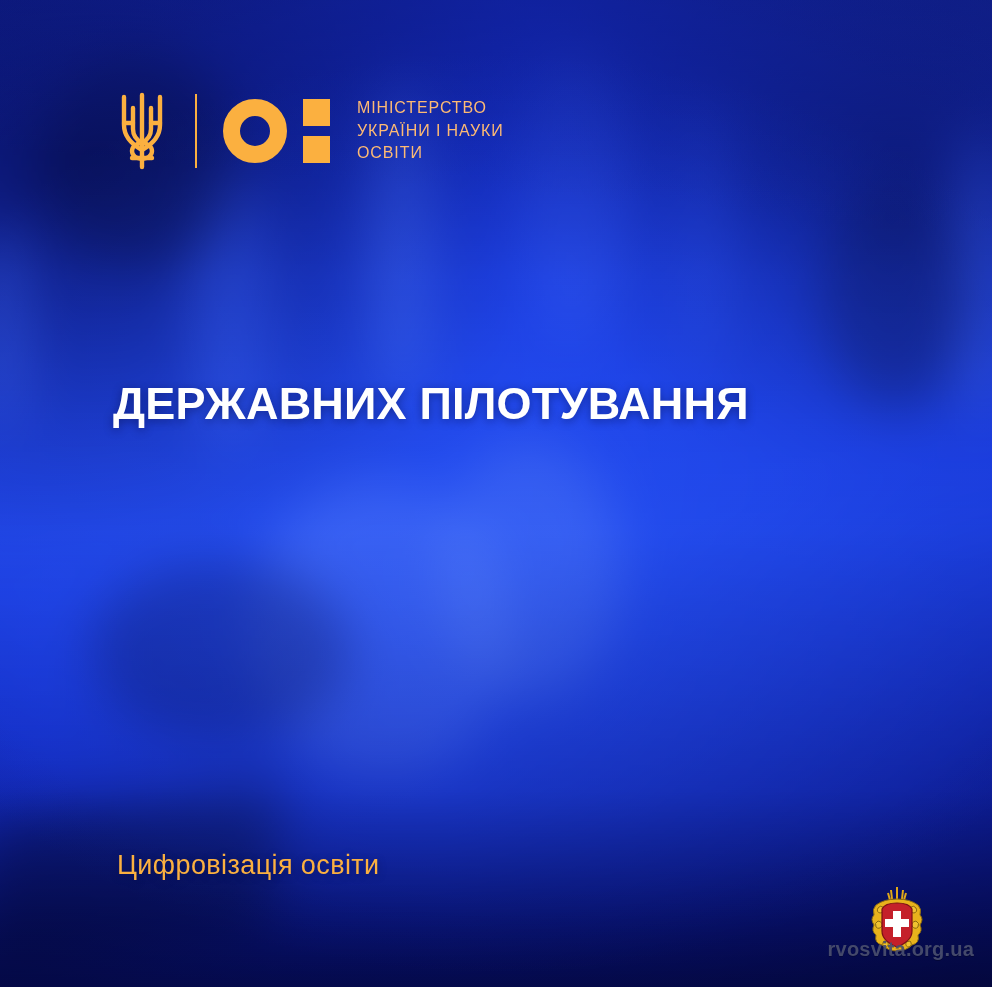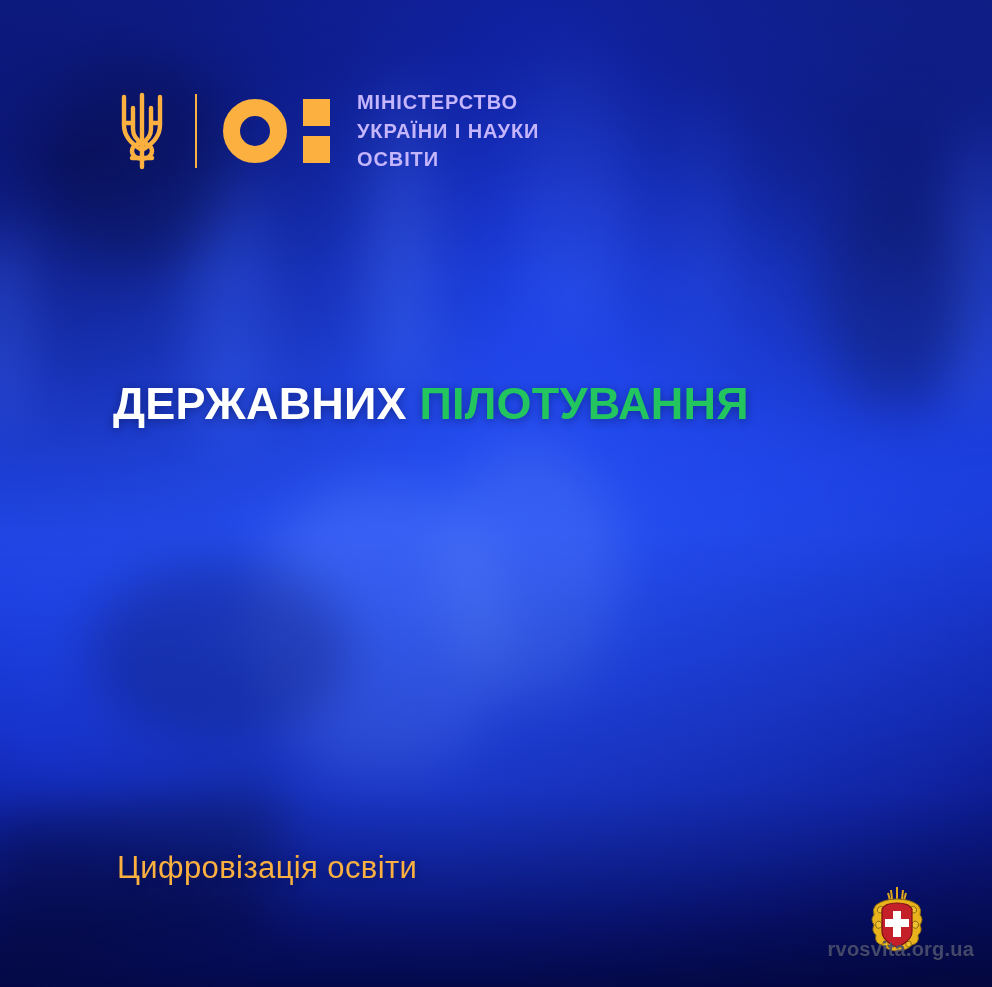--- a/index.html
+++ b/index.html
@@ -121,45 +121,45 @@
     width:64px; height:64px; border-radius:50%;
     border:17px solid #FBB040;
   }
   .mon-colon {
     display:flex; flex-direction:column; justify-content:space-between;
     height:64px; margin-left:16px;
   }
   .mon-colon span { display:block; width:27px; height:27px; background:#FBB040; }
   .mon-text {
     margin-left:27px;
-    color:#c4b5fd;
-    font-weight:bold;
-    font-size:20px;
+    color:#fdba74;
+    font-weight:normal;
+    font-size:16px;
     line-height:1.42;
     letter-spacing:.9px;
   }
   .mon-text div { white-space:nowrap; }
 
   
   .headline {
     position:absolute; left:113px; top:372px;
     font-weight:bold;
     font-size:45px;
     line-height:1.44;
     letter-spacing:.2px;
     color:#ffffff;
     text-shadow:0 2px 10px rgba(6,12,60,.45);
     white-space:nowrap;
   }
-  .headline .hl { color:#22c55e; }
+  .headline .hl { color:#ffffff; }
 
   
   .kicker {
     position:absolute; left:117px; top:850px;
-    font-size:31px;
+    font-size:27px;
     color:#FBB040;
     letter-spacing:.4px;
     text-shadow:0 2px 8px rgba(6,12,60,.4);
     white-space:nowrap;
   }
 
   
   .watermark {
     position:absolute; right:18px; bottom:8px;
     width:160px; height:96px;

